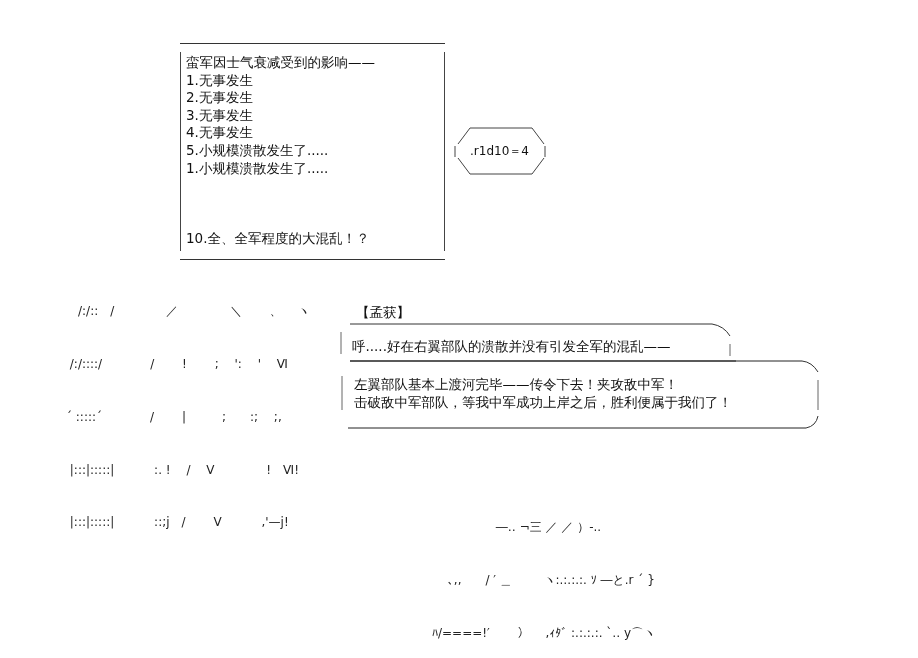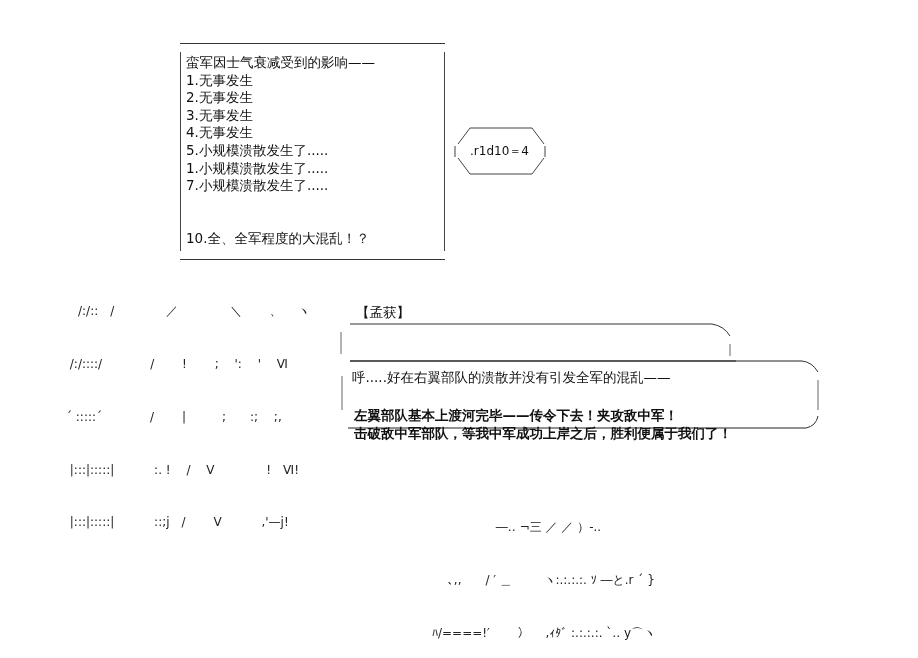--- a/index.html
+++ b/index.html
@@ -9,34 +9,33 @@
   .table-box { position:absolute; left:180px; top:43px; width:265px; height:215px;
                border-top:1px solid #333; border-bottom:1px solid #333; }
   .table-box::before, .table-box::after { content:""; position:absolute; top:8px; bottom:8px; width:1px; background:#444; }
   .table-box::before { left:0; } .table-box::after { right:0; }
   .table-box .row { position:absolute; left:6px; white-space:pre; font-size:13.5px; line-height:17.6px; }
   .dice { position:absolute; left:452px; top:124px; width:92px; height:52px; }
   .dice svg { position:absolute; left:0; top:0; }
   .dice-text { position:absolute; left:470px; top:143px; font-size:12px; }
   .speaker { position:absolute; left:356px; top:304px; font-size:13.5px; }
   .bubble { position:absolute; }
-  .bubble .txt { position:absolute; white-space:pre; font-size:13.5px; line-height:17.6px;margin-top:31px; }
+  .bubble .txt { position:absolute; white-space:pre; font-size:13.5px; line-height:17.6px; }
 </style>
 </head>
 <body>
 
 <div class="table-box">
   <div class="row" style="top:10px">蛮军因士气衰减受到的影响——</div>
   <div class="row" style="top:27.6px">1.无事发生</div>
   <div class="row" style="top:45.2px">2.无事发生</div>
   <div class="row" style="top:62.8px">3.无事发生</div>
   <div class="row" style="top:80.4px">4.无事发生</div>
   <div class="row" style="top:98px">5.小规模溃散发生了.....</div>
   <div class="row" style="top:115.6px">1.小规模溃散发生了.....</div>
-  <div class="row" style="top:133.2px">7.小规模溃散发生了.....</div>
   <div class="row" style="top:186px">10.全、全军程度的大混乱！？</div>
 </div>
 
 <div class="dice">
   <svg width="96" height="54" viewBox="0 0 96 54">
     <polyline points="6,20 18,4 80,4 92,20" fill="none" stroke="#444" stroke-width="1"></polyline>
     <polyline points="6,34 18,50 80,50 92,34" fill="none" stroke="#444" stroke-width="1"></polyline>
     <line x1="3" y1="22" x2="3" y2="33" stroke="#444"></line>
     <line x1="93" y1="22" x2="93" y2="33" stroke="#444"></line>
   </svg>
@@ -48,21 +47,21 @@
 <div class="bubble" style="left:340px;top:318px;width:396px;height:42px;">
   <svg width="400" height="44" style="position:absolute;left:-4px;top:0">
     <path d="M14,6 L376,6 Q388,8 394,18" fill="none" stroke="#333" stroke-width="1"></path>
     <line x1="5" y1="14" x2="5" y2="36" stroke="#666"></line>
     <line x1="394" y1="26" x2="394" y2="38" stroke="#666"></line>
     <line x1="14" y1="43" x2="400" y2="43" stroke="#222"></line>
   </svg>
   <div class="txt" style="left:12px;top:20px">呼.....好在右翼部队的溃散并没有引发全军的混乱——</div>
 </div>
 
-<div class="bubble" style="left:340px;top:360px;width:480px;height:70px;font-weight:bold;">
+<div class="bubble" style="left:340px;top:360px;width:480px;height:70px;">
   <svg width="490" height="74" style="position:absolute;left:-4px;top:0">
     <line x1="14" y1="1" x2="466" y2="1" stroke="#222"></line>
     <path d="M466,1 Q476,2 482,12" fill="none" stroke="#333"></path>
     <line x1="6" y1="16" x2="6" y2="50" stroke="#666"></line>
     <line x1="482" y1="20" x2="482" y2="50" stroke="#666"></line>
     <path d="M482,56 Q480,66 470,68" fill="none" stroke="#333"></path>
     <line x1="12" y1="68" x2="470" y2="68" stroke="#222"></line>
   </svg>
   <div class="txt" style="left:14px;top:16px">左翼部队基本上渡河完毕——传令下去！夹攻敌中军！</div>
   <div class="txt" style="left:14px;top:34px">击破敌中军部队，等我中军成功上岸之后，胜利便属于我们了！</div>

